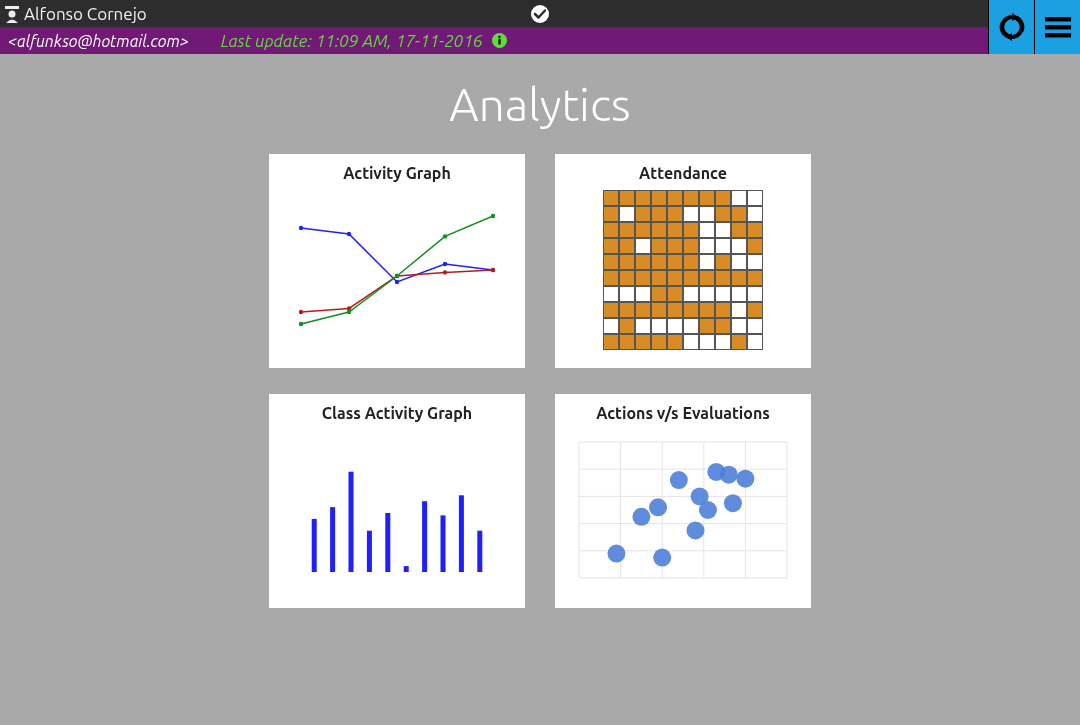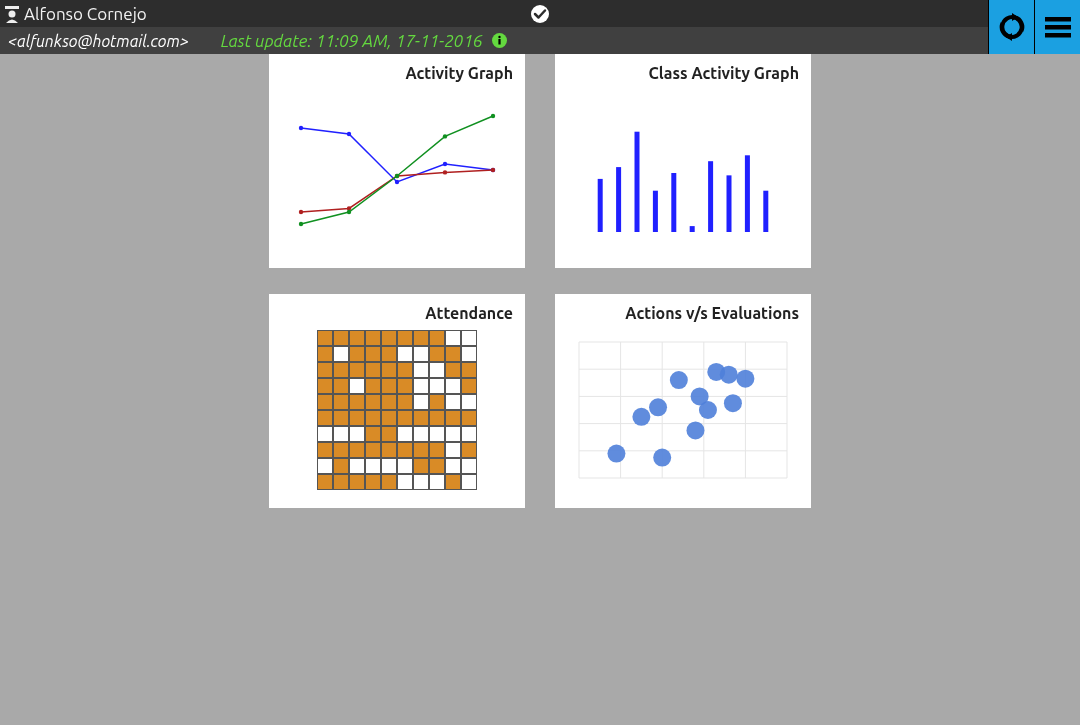--- a/index.html
+++ b/index.html
@@ -19,21 +19,21 @@
     display: flex;
     align-items: center;
     position: relative;
     text-align: center;
   }
   .menubar-dark {
     background: #2d2d2d;
     color: #f2f2f2;
   }
   .menubar-sub {
-    background: #404040;
+    background: #701a75;
     color: #ffffff;
   }
   .menubar .left {
     display: flex;
     align-items: center;
     gap: 4px;
     padding-left: 4px;
     font-size: 17px;
   }
   .menubar .center {
@@ -117,21 +117,21 @@
     justify-content: center;
   }
 
   .card {
     background: #ffffff;
     box-sizing: border-box;
     padding: 10px 12px 12px 12px;
     cursor: pointer;
   }
   .card-title {
-    text-align: right;
+    text-align: center;
     font-weight: 700;
     font-size: 16px;
     color: #222;
     margin-bottom: 8px;
   }
   .card-body {
     width: 100%;
     height: 160px;
     position: relative;
   }
@@ -207,20 +207,21 @@
   <div class="top-btn">
     <svg width="32" height="32" viewBox="0 0 32 32">
       <rect x="3" y="6" width="26" height="4.5" fill="#000"></rect>
       <rect x="3" y="14" width="26" height="4.5" fill="#000"></rect>
       <rect x="3" y="22" width="26" height="4.5" fill="#000"></rect>
     </svg>
   </div>
 </div>
 
 <div class="main">
+  <h1 class="page-title">Analytics</h1>
 
   <div class="card-grid">
 
     <div class="card">
       <div class="card-title">Activity Graph</div>
       <div class="card-body">
         <svg id="svg-activity" width="232" height="160" viewBox="0 0 232 160">
             <path d="M20 38 L68 44 L116 92 L164 74 L212 80 " stroke="#2020ff" stroke-width="1.5" fill="none"></path>
             <circle cx="20" cy="38" r="2.2" fill="#2020ff"></circle>
             <circle cx="68" cy="44" r="2.2" fill="#2020ff"></circle>
@@ -237,142 +238,142 @@
             <circle cx="20" cy="134" r="2.2" fill="#109020"></circle>
             <circle cx="68" cy="122" r="2.2" fill="#109020"></circle>
             <circle cx="116" cy="86" r="2.2" fill="#109020"></circle>
             <circle cx="164" cy="46.39999999999999" r="2.2" fill="#109020"></circle>
             <circle cx="212" cy="26" r="2.2" fill="#109020"></circle>
           </svg>
       </div>
     </div>
 
     <div class="card">
+      <div class="card-title">Attendance</div>
+      <div class="card-body">
+        <div id="att-grid" class="att-grid">
+            <div class="att-cell f"></div>
+            <div class="att-cell f"></div>
+            <div class="att-cell f"></div>
+            <div class="att-cell f"></div>
+            <div class="att-cell f"></div>
+            <div class="att-cell f"></div>
+            <div class="att-cell f"></div>
+            <div class="att-cell f"></div>
+            <div class="att-cell e"></div>
+            <div class="att-cell e"></div>
+            <div class="att-cell f"></div>
+            <div class="att-cell e"></div>
+            <div class="att-cell f"></div>
+            <div class="att-cell f"></div>
+            <div class="att-cell f"></div>
+            <div class="att-cell e"></div>
+            <div class="att-cell e"></div>
+            <div class="att-cell f"></div>
+            <div class="att-cell f"></div>
+            <div class="att-cell e"></div>
+            <div class="att-cell f"></div>
+            <div class="att-cell f"></div>
+            <div class="att-cell f"></div>
+            <div class="att-cell f"></div>
+            <div class="att-cell f"></div>
+            <div class="att-cell f"></div>
+            <div class="att-cell e"></div>
+            <div class="att-cell e"></div>
+            <div class="att-cell f"></div>
+            <div class="att-cell f"></div>
+            <div class="att-cell f"></div>
+            <div class="att-cell f"></div>
+            <div class="att-cell e"></div>
+            <div class="att-cell f"></div>
+            <div class="att-cell f"></div>
+            <div class="att-cell f"></div>
+            <div class="att-cell e"></div>
+            <div class="att-cell e"></div>
+            <div class="att-cell e"></div>
+            <div class="att-cell f"></div>
+            <div class="att-cell f"></div>
+            <div class="att-cell f"></div>
+            <div class="att-cell f"></div>
+            <div class="att-cell f"></div>
+            <div class="att-cell f"></div>
+            <div class="att-cell f"></div>
+            <div class="att-cell e"></div>
+            <div class="att-cell f"></div>
+            <div class="att-cell e"></div>
+            <div class="att-cell e"></div>
+            <div class="att-cell f"></div>
+            <div class="att-cell f"></div>
+            <div class="att-cell f"></div>
+            <div class="att-cell f"></div>
+            <div class="att-cell f"></div>
+            <div class="att-cell f"></div>
+            <div class="att-cell f"></div>
+            <div class="att-cell f"></div>
+            <div class="att-cell f"></div>
+            <div class="att-cell f"></div>
+            <div class="att-cell e"></div>
+            <div class="att-cell e"></div>
+            <div class="att-cell e"></div>
+            <div class="att-cell f"></div>
+            <div class="att-cell f"></div>
+            <div class="att-cell e"></div>
+            <div class="att-cell e"></div>
+            <div class="att-cell e"></div>
+            <div class="att-cell e"></div>
+            <div class="att-cell e"></div>
+            <div class="att-cell f"></div>
+            <div class="att-cell f"></div>
+            <div class="att-cell f"></div>
+            <div class="att-cell f"></div>
+            <div class="att-cell f"></div>
+            <div class="att-cell f"></div>
+            <div class="att-cell f"></div>
+            <div class="att-cell f"></div>
+            <div class="att-cell e"></div>
+            <div class="att-cell f"></div>
+            <div class="att-cell e"></div>
+            <div class="att-cell f"></div>
+            <div class="att-cell e"></div>
+            <div class="att-cell e"></div>
+            <div class="att-cell e"></div>
+            <div class="att-cell e"></div>
+            <div class="att-cell f"></div>
+            <div class="att-cell f"></div>
+            <div class="att-cell e"></div>
+            <div class="att-cell e"></div>
+            <div class="att-cell f"></div>
+            <div class="att-cell f"></div>
+            <div class="att-cell f"></div>
+            <div class="att-cell f"></div>
+            <div class="att-cell f"></div>
+            <div class="att-cell e"></div>
+            <div class="att-cell e"></div>
+            <div class="att-cell e"></div>
+            <div class="att-cell f"></div>
+            <div class="att-cell e"></div>
+          </div>
+      </div>
+    </div>
+
+    <div class="card">
       <div class="card-title">Class Activity Graph</div>
       <div class="card-body">
         <svg id="svg-class" width="232" height="160" viewBox="0 0 232 160">
             <rect x="30.700000000000003" y="88.9" width="5" height="53.1" fill="#2020ff"></rect>
             <rect x="49.099999999999994" y="77.1" width="5" height="64.9" fill="#2020ff"></rect>
             <rect x="67.5" y="41.7" width="5" height="100.3" fill="#2020ff"></rect>
             <rect x="85.89999999999999" y="100.7" width="5" height="41.3" fill="#2020ff"></rect>
             <rect x="104.3" y="83" width="5" height="59" fill="#2020ff"></rect>
             <rect x="122.7" y="136.1" width="5" height="5.9" fill="#2020ff"></rect>
             <rect x="141.09999999999997" y="71.2" width="5" height="70.8" fill="#2020ff"></rect>
             <rect x="159.49999999999997" y="85.36" width="5" height="56.64" fill="#2020ff"></rect>
             <rect x="177.89999999999998" y="65.3" width="5" height="76.7" fill="#2020ff"></rect>
             <rect x="196.29999999999998" y="100.7" width="5" height="41.3" fill="#2020ff"></rect>
           </svg>
-      </div>
-    </div>
-
-    <div class="card">
-      <div class="card-title">Attendance</div>
-      <div class="card-body">
-        <div id="att-grid" class="att-grid">
-            <div class="att-cell f"></div>
-            <div class="att-cell f"></div>
-            <div class="att-cell f"></div>
-            <div class="att-cell f"></div>
-            <div class="att-cell f"></div>
-            <div class="att-cell f"></div>
-            <div class="att-cell f"></div>
-            <div class="att-cell f"></div>
-            <div class="att-cell e"></div>
-            <div class="att-cell e"></div>
-            <div class="att-cell f"></div>
-            <div class="att-cell e"></div>
-            <div class="att-cell f"></div>
-            <div class="att-cell f"></div>
-            <div class="att-cell f"></div>
-            <div class="att-cell e"></div>
-            <div class="att-cell e"></div>
-            <div class="att-cell f"></div>
-            <div class="att-cell f"></div>
-            <div class="att-cell e"></div>
-            <div class="att-cell f"></div>
-            <div class="att-cell f"></div>
-            <div class="att-cell f"></div>
-            <div class="att-cell f"></div>
-            <div class="att-cell f"></div>
-            <div class="att-cell f"></div>
-            <div class="att-cell e"></div>
-            <div class="att-cell e"></div>
-            <div class="att-cell f"></div>
-            <div class="att-cell f"></div>
-            <div class="att-cell f"></div>
-            <div class="att-cell f"></div>
-            <div class="att-cell e"></div>
-            <div class="att-cell f"></div>
-            <div class="att-cell f"></div>
-            <div class="att-cell f"></div>
-            <div class="att-cell e"></div>
-            <div class="att-cell e"></div>
-            <div class="att-cell e"></div>
-            <div class="att-cell f"></div>
-            <div class="att-cell f"></div>
-            <div class="att-cell f"></div>
-            <div class="att-cell f"></div>
-            <div class="att-cell f"></div>
-            <div class="att-cell f"></div>
-            <div class="att-cell f"></div>
-            <div class="att-cell e"></div>
-            <div class="att-cell f"></div>
-            <div class="att-cell e"></div>
-            <div class="att-cell e"></div>
-            <div class="att-cell f"></div>
-            <div class="att-cell f"></div>
-            <div class="att-cell f"></div>
-            <div class="att-cell f"></div>
-            <div class="att-cell f"></div>
-            <div class="att-cell f"></div>
-            <div class="att-cell f"></div>
-            <div class="att-cell f"></div>
-            <div class="att-cell f"></div>
-            <div class="att-cell f"></div>
-            <div class="att-cell e"></div>
-            <div class="att-cell e"></div>
-            <div class="att-cell e"></div>
-            <div class="att-cell f"></div>
-            <div class="att-cell f"></div>
-            <div class="att-cell e"></div>
-            <div class="att-cell e"></div>
-            <div class="att-cell e"></div>
-            <div class="att-cell e"></div>
-            <div class="att-cell e"></div>
-            <div class="att-cell f"></div>
-            <div class="att-cell f"></div>
-            <div class="att-cell f"></div>
-            <div class="att-cell f"></div>
-            <div class="att-cell f"></div>
-            <div class="att-cell f"></div>
-            <div class="att-cell f"></div>
-            <div class="att-cell f"></div>
-            <div class="att-cell e"></div>
-            <div class="att-cell f"></div>
-            <div class="att-cell e"></div>
-            <div class="att-cell f"></div>
-            <div class="att-cell e"></div>
-            <div class="att-cell e"></div>
-            <div class="att-cell e"></div>
-            <div class="att-cell e"></div>
-            <div class="att-cell f"></div>
-            <div class="att-cell f"></div>
-            <div class="att-cell e"></div>
-            <div class="att-cell e"></div>
-            <div class="att-cell f"></div>
-            <div class="att-cell f"></div>
-            <div class="att-cell f"></div>
-            <div class="att-cell f"></div>
-            <div class="att-cell f"></div>
-            <div class="att-cell e"></div>
-            <div class="att-cell e"></div>
-            <div class="att-cell e"></div>
-            <div class="att-cell f"></div>
-            <div class="att-cell e"></div>
-          </div>
       </div>
     </div>
 
     <div class="card">
       <div class="card-title">Actions v/s Evaluations</div>
       <div class="card-body">
         <svg id="svg-scatter" width="232" height="160" viewBox="0 0 232 160">
             <line x1="12" y1="12" x2="12" y2="148" stroke="#e5e5e5" stroke-width="1"></line>
             <line x1="12" y1="12" x2="220" y2="12" stroke="#e5e5e5" stroke-width="1"></line>
             <line x1="53.6" y1="12" x2="53.6" y2="148" stroke="#e5e5e5" stroke-width="1"></line>

